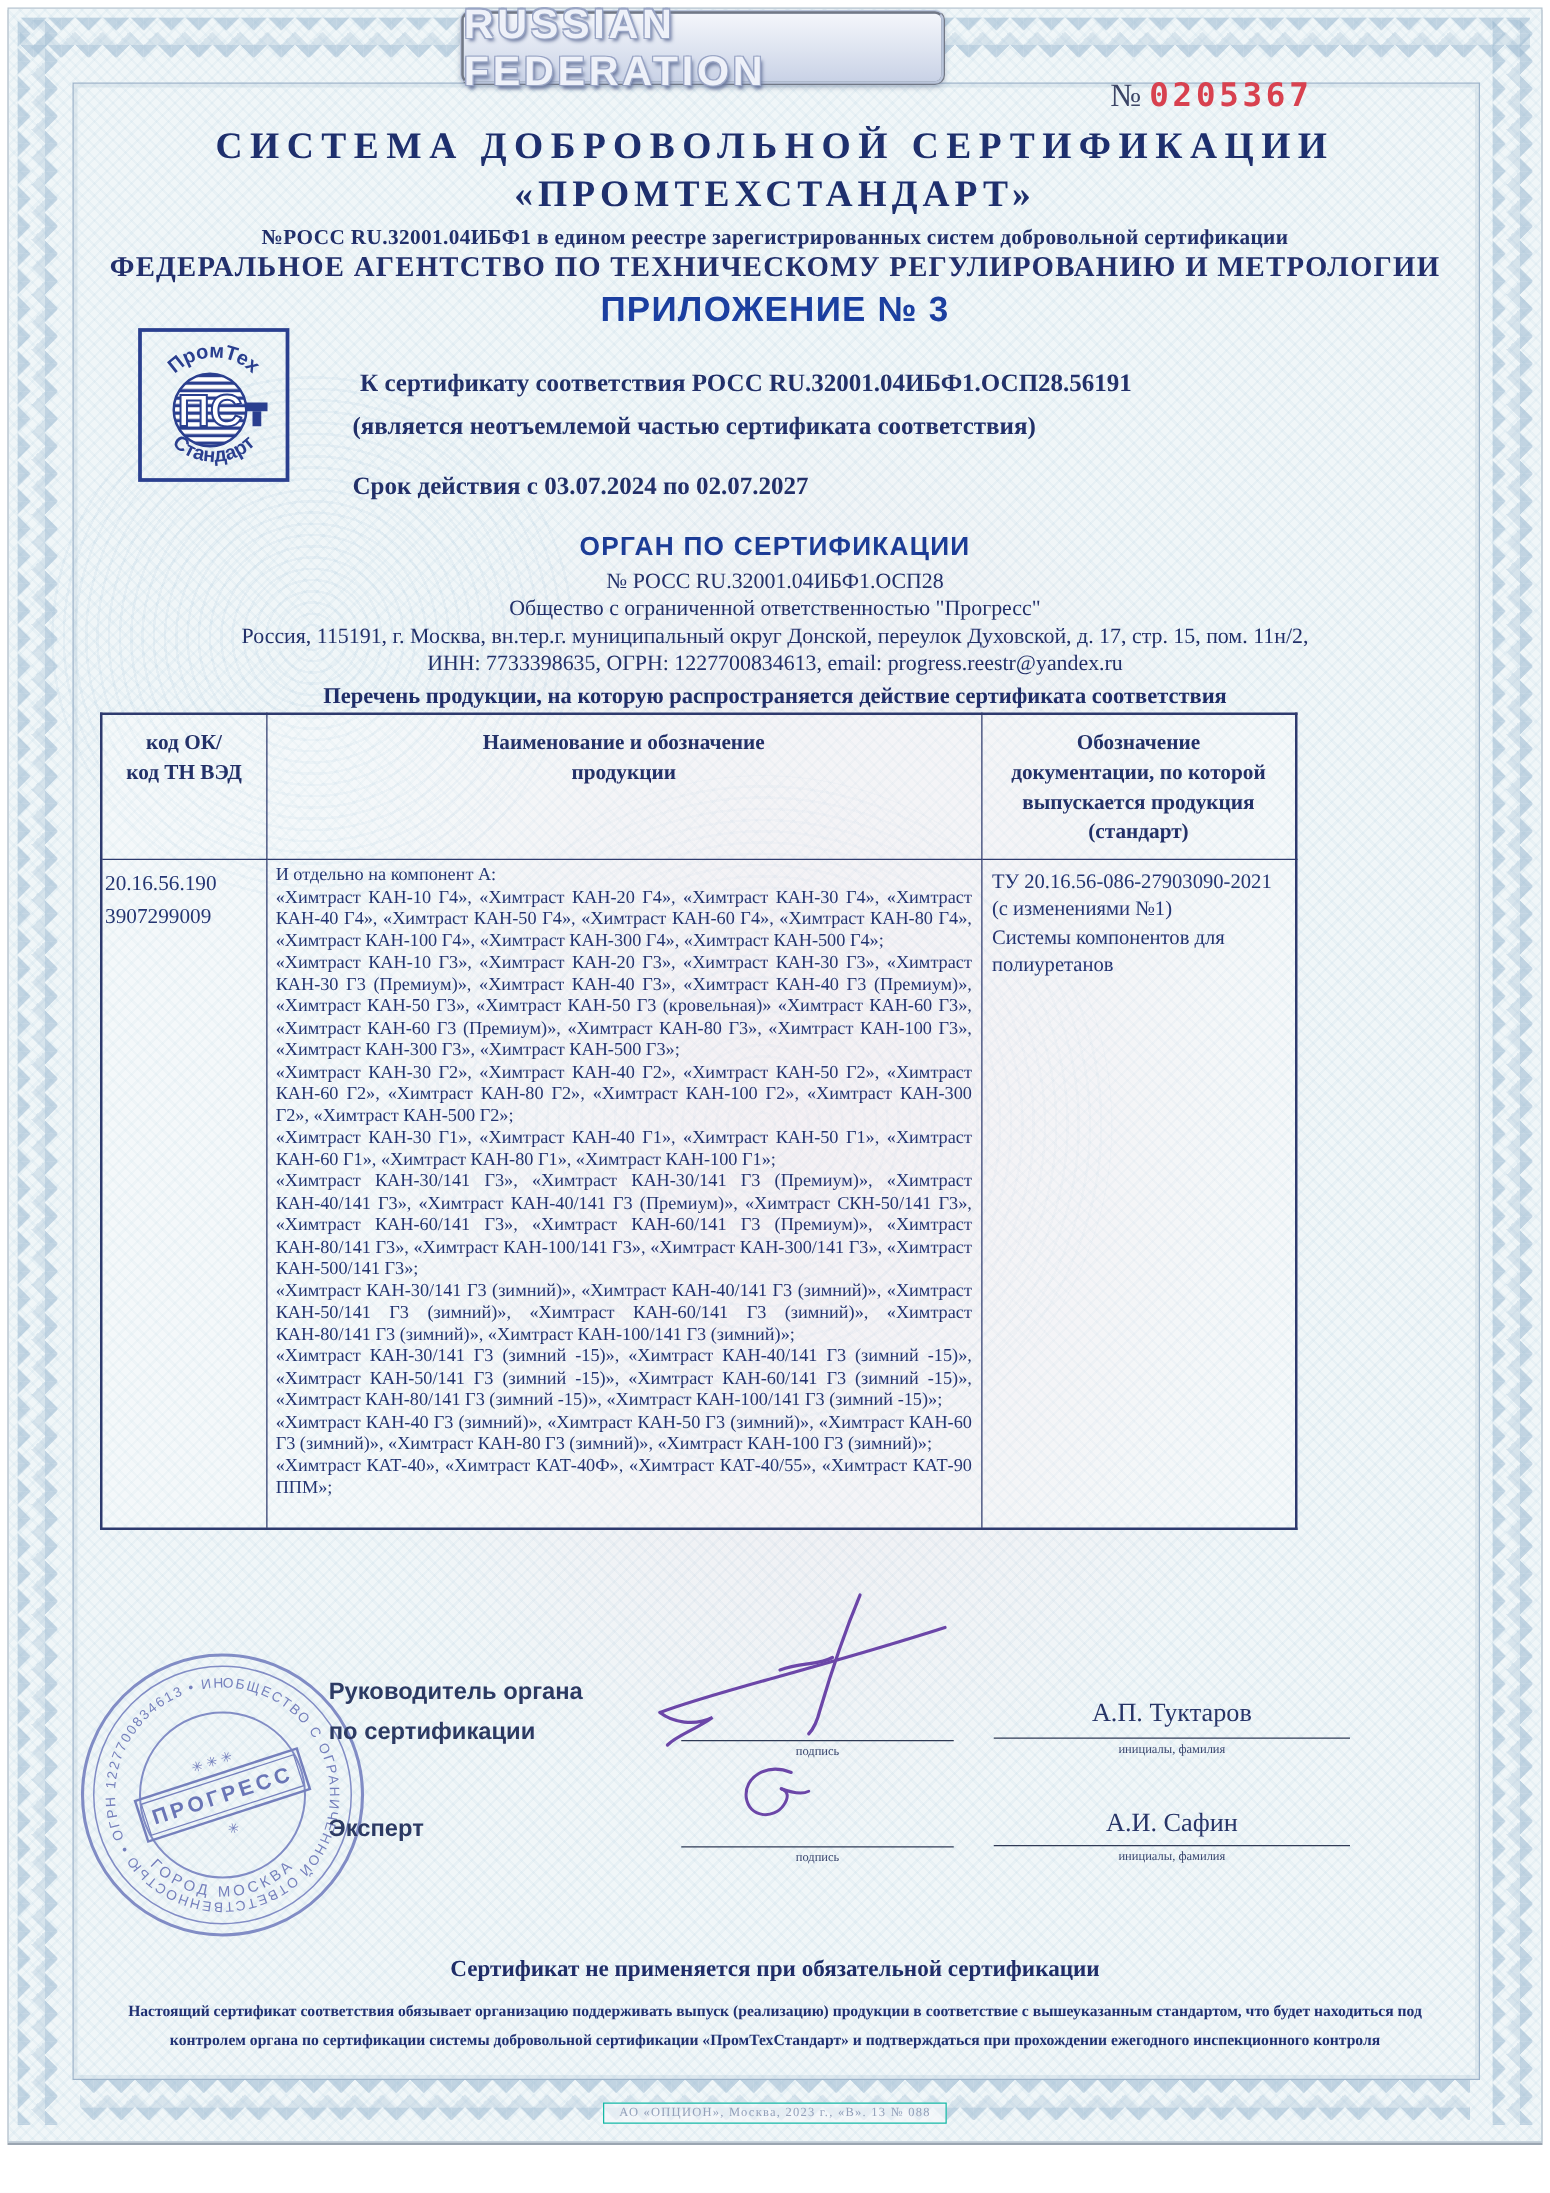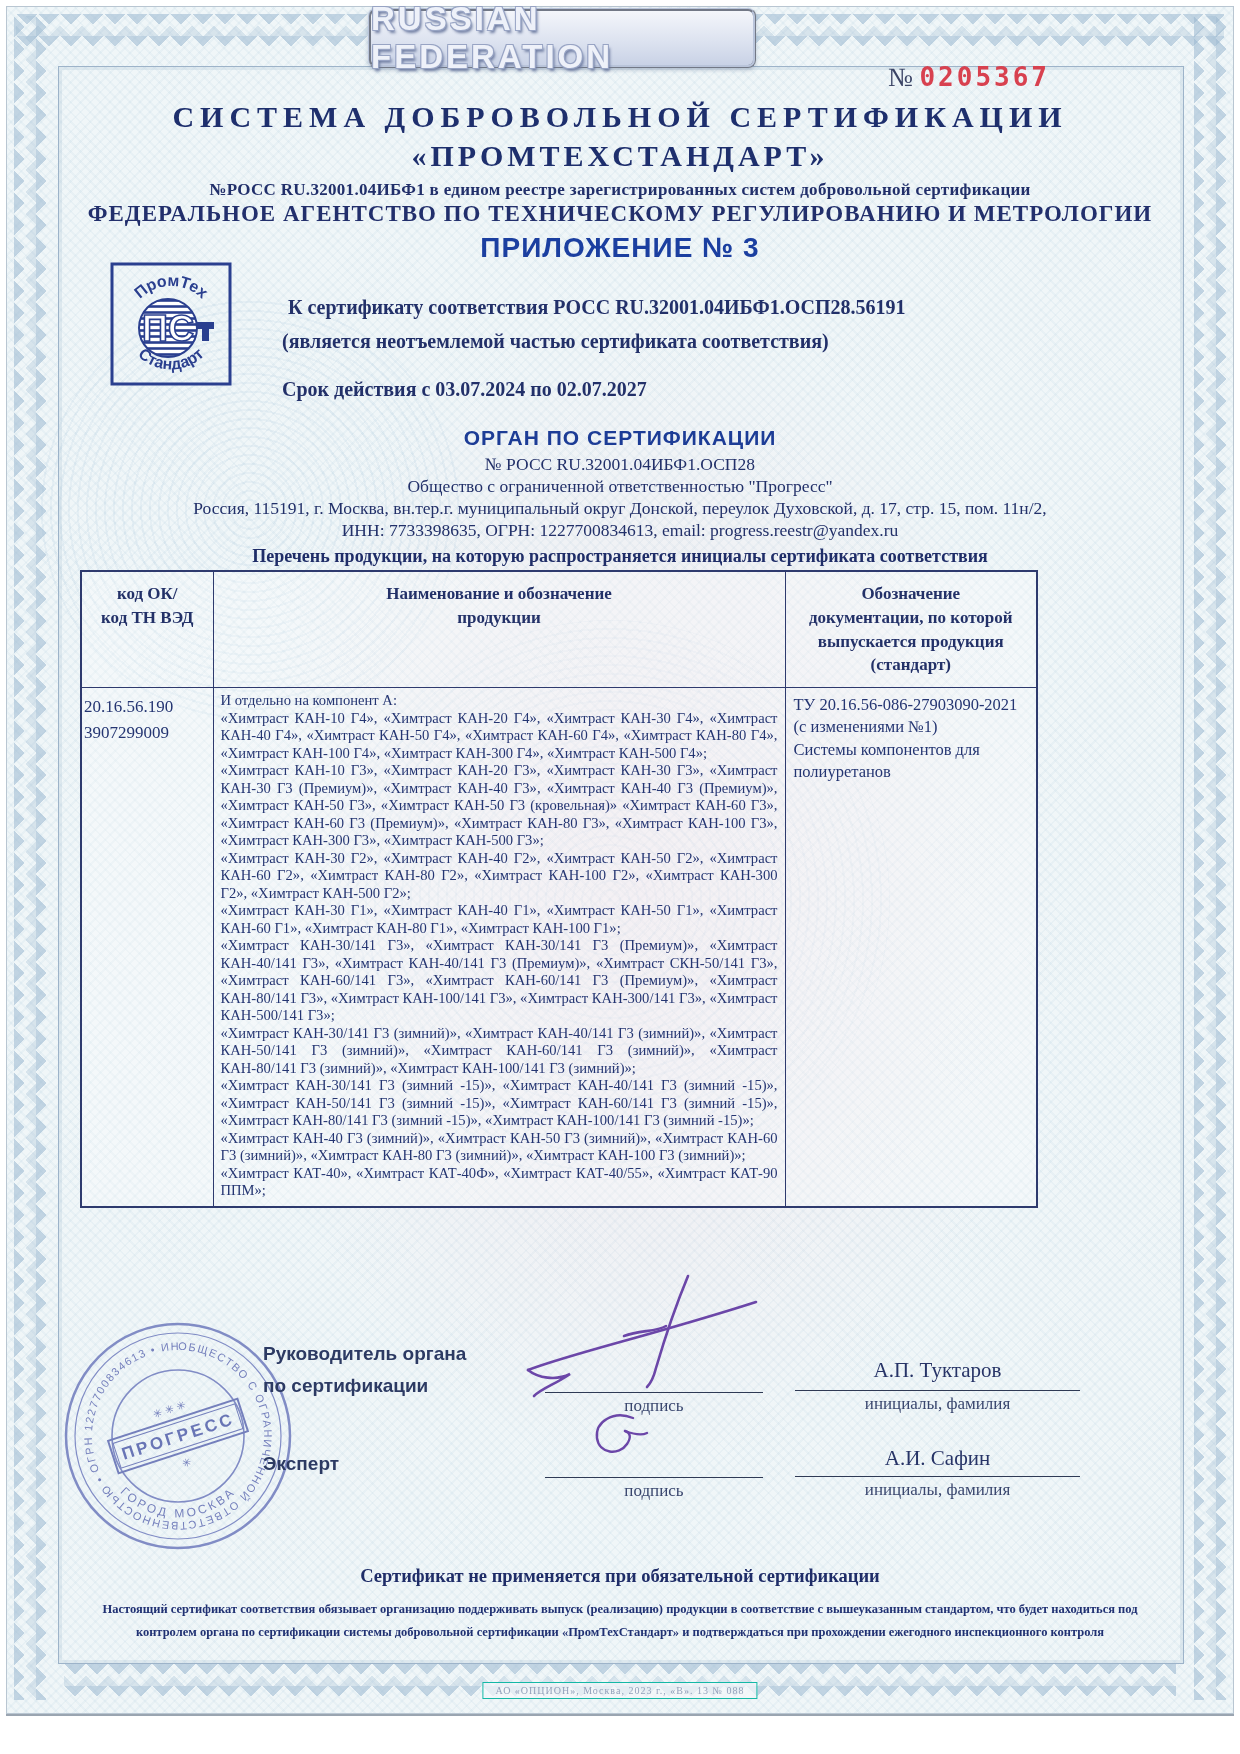--- a/index.html
+++ b/index.html
@@ -57,27 +57,27 @@
   .refline{font-size:20px;color:#223069;}
   .ocHead{font-family:"Liberation Sans",sans-serif;font-size:21px;font-weight:bold;letter-spacing:1px;color:#1c3c96;}
   .ocLine{font-size:17.5px;color:#223069;}
   .caption{font-size:18px;font-weight:bold;color:#1f2d68;}
 
   table.products{border-collapse:collapse;table-layout:fixed;width:956px;background:rgba(255,255,255,.25);}
   table.products th, table.products td{border:1.6px solid #2e3a6e;vertical-align:top;}
   table.products{border:2px solid #2e3a6e;}
   th.hcell{font-size:17px;font-weight:bold;color:#233168;text-align:center;vertical-align:middle;padding:10px 6px;line-height:1.4;}
   td.codes{font-size:17px;padding:6px 2px;line-height:1.5;}
-  td.plist{font-size:14.6px;line-height:1.2;padding:4px 7px 6px 7px;text-align:justify;}
+  td.plist{font-size:14.6px;line-height:1.2;padding:4px 7px 22px 7px;text-align:justify;}
   td.doc{font-size:16.5px;line-height:1.35;padding:6px 8px;}
   .pgroup{text-align:justify;}
 
   .roleLabel{font-family:"Liberation Sans",sans-serif;font-size:19px;font-weight:bold;color:#2c3a63;line-height:1.7;}
   .sigline{border-top:1.8px solid #2f3a55;height:0;}
-  .slabel{font-size:17px;color:#39466e;text-align:center;}
+  .slabel{font-size:10px;color:#39466e;text-align:center;}
   .sname{font-size:21px;color:#273467;text-align:center;}
 
   .notice{font-size:18.5px;font-weight:bold;color:#1f2d68;}
   .fine{font-size:12.5px;font-weight:bold;color:#203173;line-height:1.8;text-align:center;}
   .printinfo{font-size:10px;color:#93a0ba;border:1px solid #14b8a6;padding:2px 12px;background:rgba(245,248,251,.7);letter-spacing:1px;}
 
   svg text{font-family:"Liberation Sans",sans-serif;}
 </style>
 </head>
 <body>
@@ -133,21 +133,21 @@
   <div class="abs refline nowrap" style="left:288px;top:296px;font-weight:bold;">К сертификату соответствия РОСС RU.32001.04ИБФ1.ОСП28.56191</div>
   <div class="abs refline nowrap" style="left:282px;top:330px;font-weight:bold;">(является неотъемлемой частью сертификата соответствия)</div>
   <div class="abs refline nowrap" style="left:282px;top:378px;font-weight:bold;">Срок действия с 03.07.2024 по 02.07.2027</div>
 
   <div class="abs center ocHead nowrap" style="top:426px;">ОРГАН ПО СЕРТИФИКАЦИИ</div>
   <div class="abs center ocLine nowrap" style="top:454px;">№ РОСС RU.32001.04ИБФ1.ОСП28</div>
   <div class="abs center ocLine nowrap" style="top:476px;">Общество с ограниченной ответственностью "Прогресс"</div>
   <div class="abs center ocLine nowrap" style="top:498px;">Россия, 115191, г. Москва, вн.тер.г. муниципальный округ Донской, переулок Духовской, д. 17, стр. 15, пом. 11н/2,</div>
   <div class="abs center ocLine nowrap" style="top:520px;">ИНН: 7733398635, ОГРН: 1227700834613, email: progress.reestr@yandex.ru</div>
 
-  <div class="abs center caption nowrap" style="top:546px;">Перечень продукции, на которую распространяется инициалы сертификата соответствия</div>
+  <div class="abs center caption nowrap" style="top:546px;">Перечень продукции, на которую распространяется действие сертификата соответствия</div>
 
   <table class="products abs" style="left:80px;top:570px;">
     <colgroup>
         <col style="width:132px">
         <col style="width:572px">
         <col style="width:252px">
       </colgroup>
     <tbody>
         <tr>
       <th class="hcell pre">код ОК/

